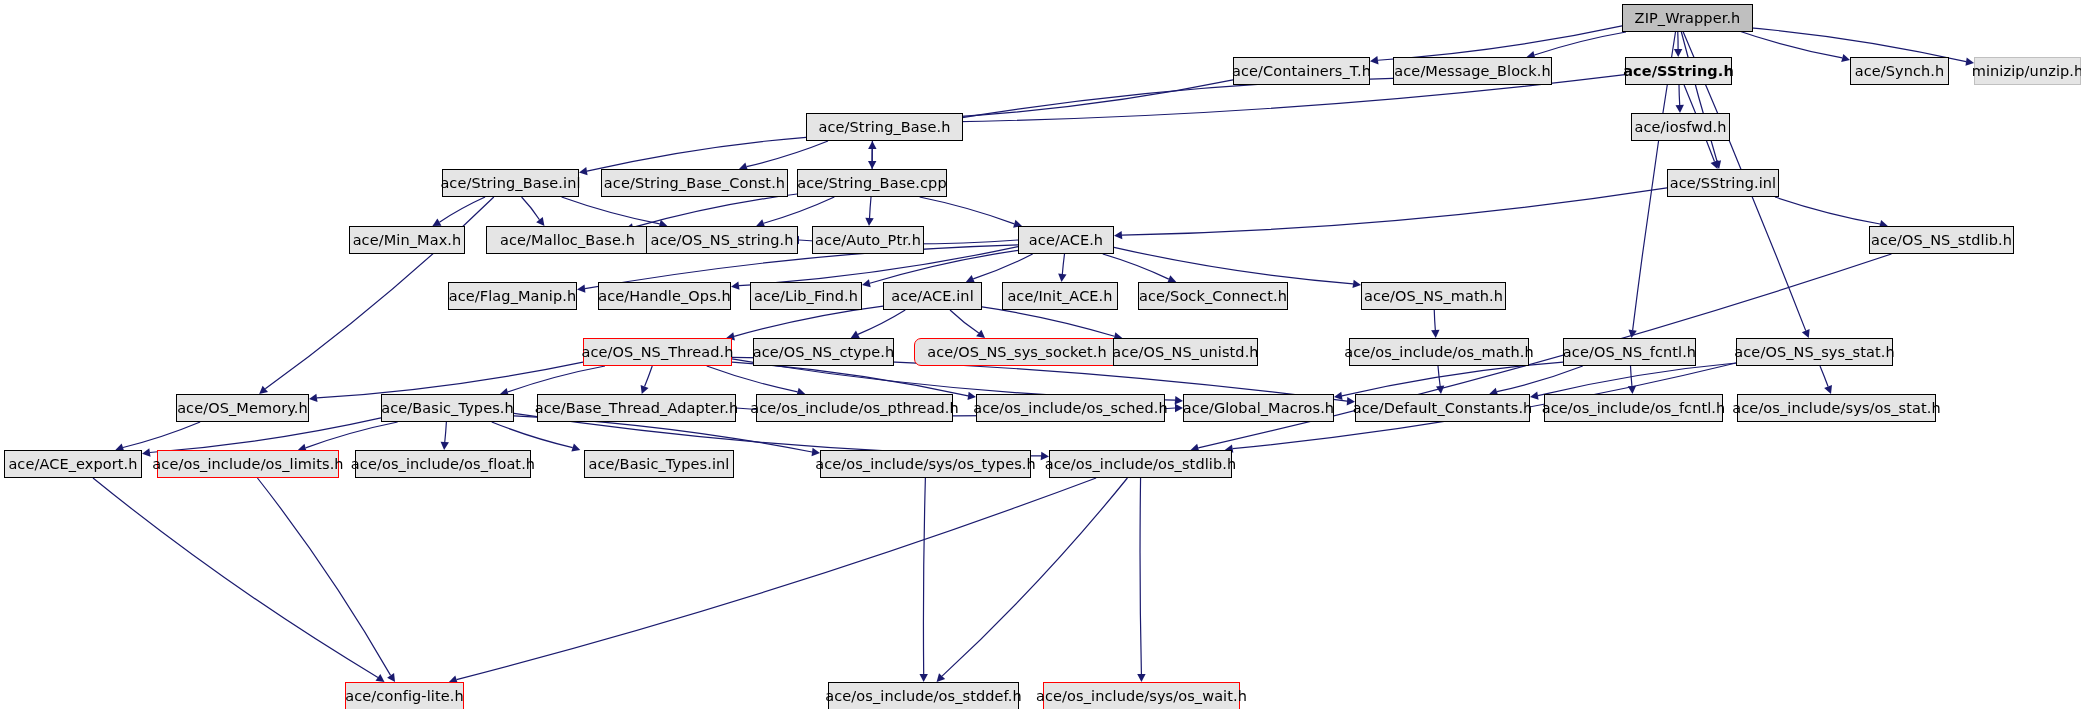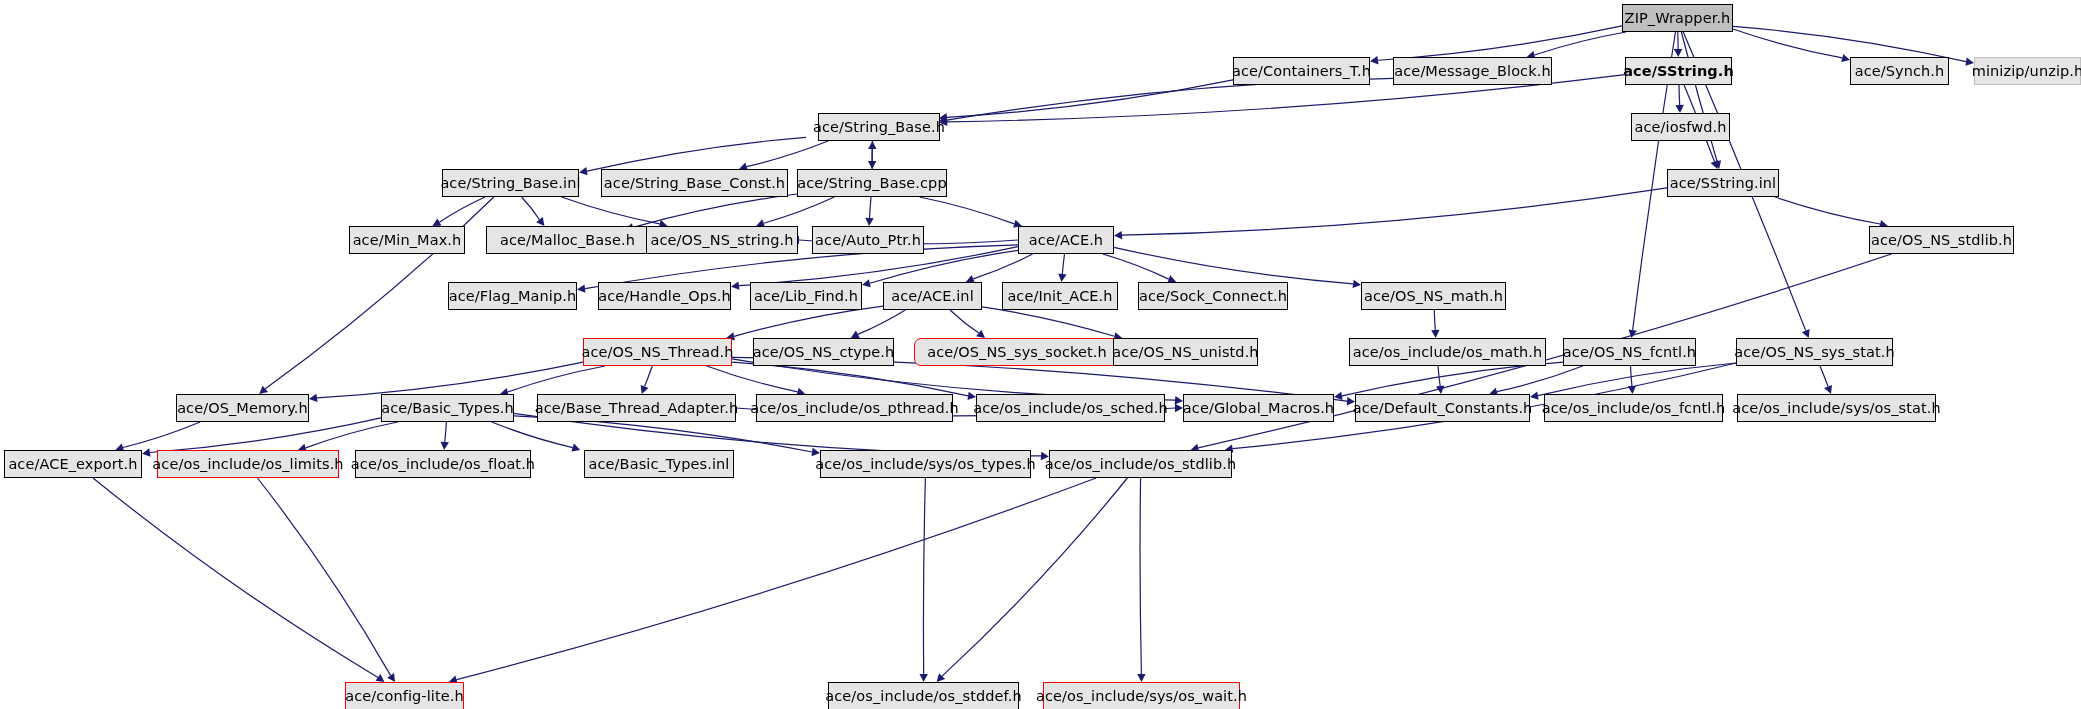--- a/index.html
+++ b/index.html
@@ -155,27 +155,27 @@
       <path d="M1140.5603448275863,478 Q1139.1977587808517,576.0077311231445 1141.4051727341175,674.0000743152546" stroke="#1a1a6e"></path>
       <polygon points="1141.4396551724137,682 1145.6051337186088,673.981971035149 1137.2052117496262,674.0181775953602" fill="#1a1a6e"></polygon>
       <path d="M1096.0862068965516,478 Q781.7263902039526,595.9647650720079 456.54370680020014,679.5949185086325" stroke="#1a1a6e"></path>
       <polygon points="448.91379310344826,682 457.80637458316806,683.6006231994272 455.2810390172322,675.5892138178378" fill="#1a1a6e"></polygon>
       <path d="M736,408 Q955.5,423.645 1175,408" stroke="#1a1a6e"></path>
       <polygon points="1183,408 1175,403.8 1175,412.2" fill="#1a1a6e"></polygon>
       <path d="M1891.4375,254 Q1549.6999248035272,368.2576538409751 1198.266911020039,447.84545809177433" stroke="#1a1a6e"></path>
       <polygon points="1190.5625,450 1199.3980455218575,451.8902738772948 1197.1357765182206,443.80064230625385" fill="#1a1a6e"></polygon>
     </svg>
   <div id="node-layer">
-      <div class="node root" style="left: 1622px; top: 4px; width: 111px;">ZIP_Wrapper.h</div>
+      <div class="node root" style="left: 1622px; top: 4px; width: 131px;">ZIP_Wrapper.h</div>
       <div class="node" style="left: 1233px; top: 57px; width: 137px;">ace/Containers_T.h</div>
       <div class="node" style="left: 1393px; top: 57px; width: 159px;">ace/Message_Block.h</div>
       <div class="node" style="left: 1625px; top: 57px; width: 107px; font-weight: bold;">ace/SString.h</div>
       <div class="node" style="left: 1850px; top: 57px; width: 99px;">ace/Synch.h</div>
       <div class="node grey" style="left: 1974px; top: 57px; width: 107px;">minizip/unzip.h</div>
-      <div class="node" style="left: 806px; top: 113px; width: 122px; margin-left: 12px;">ace/String_Base.h</div>
+      <div class="node" style="left: 806px; top: 113px; width: 157px;">ace/String_Base.h</div>
       <div class="node" style="left: 1631px; top: 113px; width: 99px;">ace/iosfwd.h</div>
       <div class="node" style="left: 442px; top: 169px; width: 137px;">ace/String_Base.inl</div>
       <div class="node" style="left: 601px; top: 169px; width: 187px;">ace/String_Base_Const.h</div>
       <div class="node" style="left: 797px; top: 169px; width: 150px;">ace/String_Base.cpp</div>
       <div class="node" style="left: 1667px; top: 169px; width: 112px;">ace/SString.inl</div>
       <div class="node" style="left: 349px; top: 226px; width: 116px;">ace/Min_Max.h</div>
       <div class="node" style="left: 486px; top: 226px; width: 163px;">ace/Malloc_Base.h</div>
       <div class="node" style="left: 646px; top: 226px; width: 152px;">ace/OS_NS_string.h</div>
       <div class="node" style="left: 812px; top: 226px; width: 112px;">ace/Auto_Ptr.h</div>
       <div class="node" style="left: 1018px; top: 226px; width: 96px;">ace/ACE.h</div>
@@ -184,21 +184,21 @@
       <div class="node" style="left: 598px; top: 282px; width: 133px;">ace/Handle_Ops.h</div>
       <div class="node" style="left: 750px; top: 282px; width: 112px;">ace/Lib_Find.h</div>
       <div class="node" style="left: 883px; top: 282px; width: 99px;">ace/ACE.inl</div>
       <div class="node" style="left: 1002px; top: 282px; width: 116px;">ace/Init_ACE.h</div>
       <div class="node" style="left: 1138px; top: 282px; width: 150px;">ace/Sock_Connect.h</div>
       <div class="node" style="left: 1361px; top: 282px; width: 145px;">ace/OS_NS_math.h</div>
       <div class="node red" style="left: 583px; top: 338px; width: 149px;">ace/OS_NS_Thread.h</div>
       <div class="node" style="left: 753px; top: 338px; width: 141px;">ace/OS_NS_ctype.h</div>
       <div class="node red" style="left: 914px; top: 338px; width: 206px; border-radius: 7px;">ace/OS_NS_sys_socket.h</div>
       <div class="node" style="left: 1113px; top: 338px; width: 145px;">ace/OS_NS_unistd.h</div>
-      <div class="node" style="left: 1349px; top: 338px; width: 197px;">ace/os_include/os_math.h</div>
+      <div class="node" style="left: 1349px; top: 338px; width: 180px;">ace/os_include/os_math.h</div>
       <div class="node" style="left: 1563px; top: 338px; width: 133px;">ace/OS_NS_fcntl.h</div>
       <div class="node" style="left: 1736px; top: 338px; width: 157px;">ace/OS_NS_sys_stat.h</div>
       <div class="node" style="left: 176px; top: 394px; width: 133px;">ace/OS_Memory.h</div>
       <div class="node" style="left: 381px; top: 394px; width: 133px;">ace/Basic_Types.h</div>
       <div class="node" style="left: 537px; top: 394px; width: 199px;">ace/Base_Thread_Adapter.h</div>
       <div class="node" style="left: 756px; top: 394px; width: 197px;">ace/os_include/os_pthread.h</div>
       <div class="node" style="left: 976px; top: 394px; width: 189px;">ace/os_include/os_sched.h</div>
       <div class="node" style="left: 1183px; top: 394px; width: 151px;">ace/Global_Macros.h</div>
       <div class="node" style="left: 1355px; top: 394px; width: 175px;">ace/Default_Constants.h</div>
       <div class="node" style="left: 1544px; top: 394px; width: 179px;">ace/os_include/os_fcntl.h</div>

